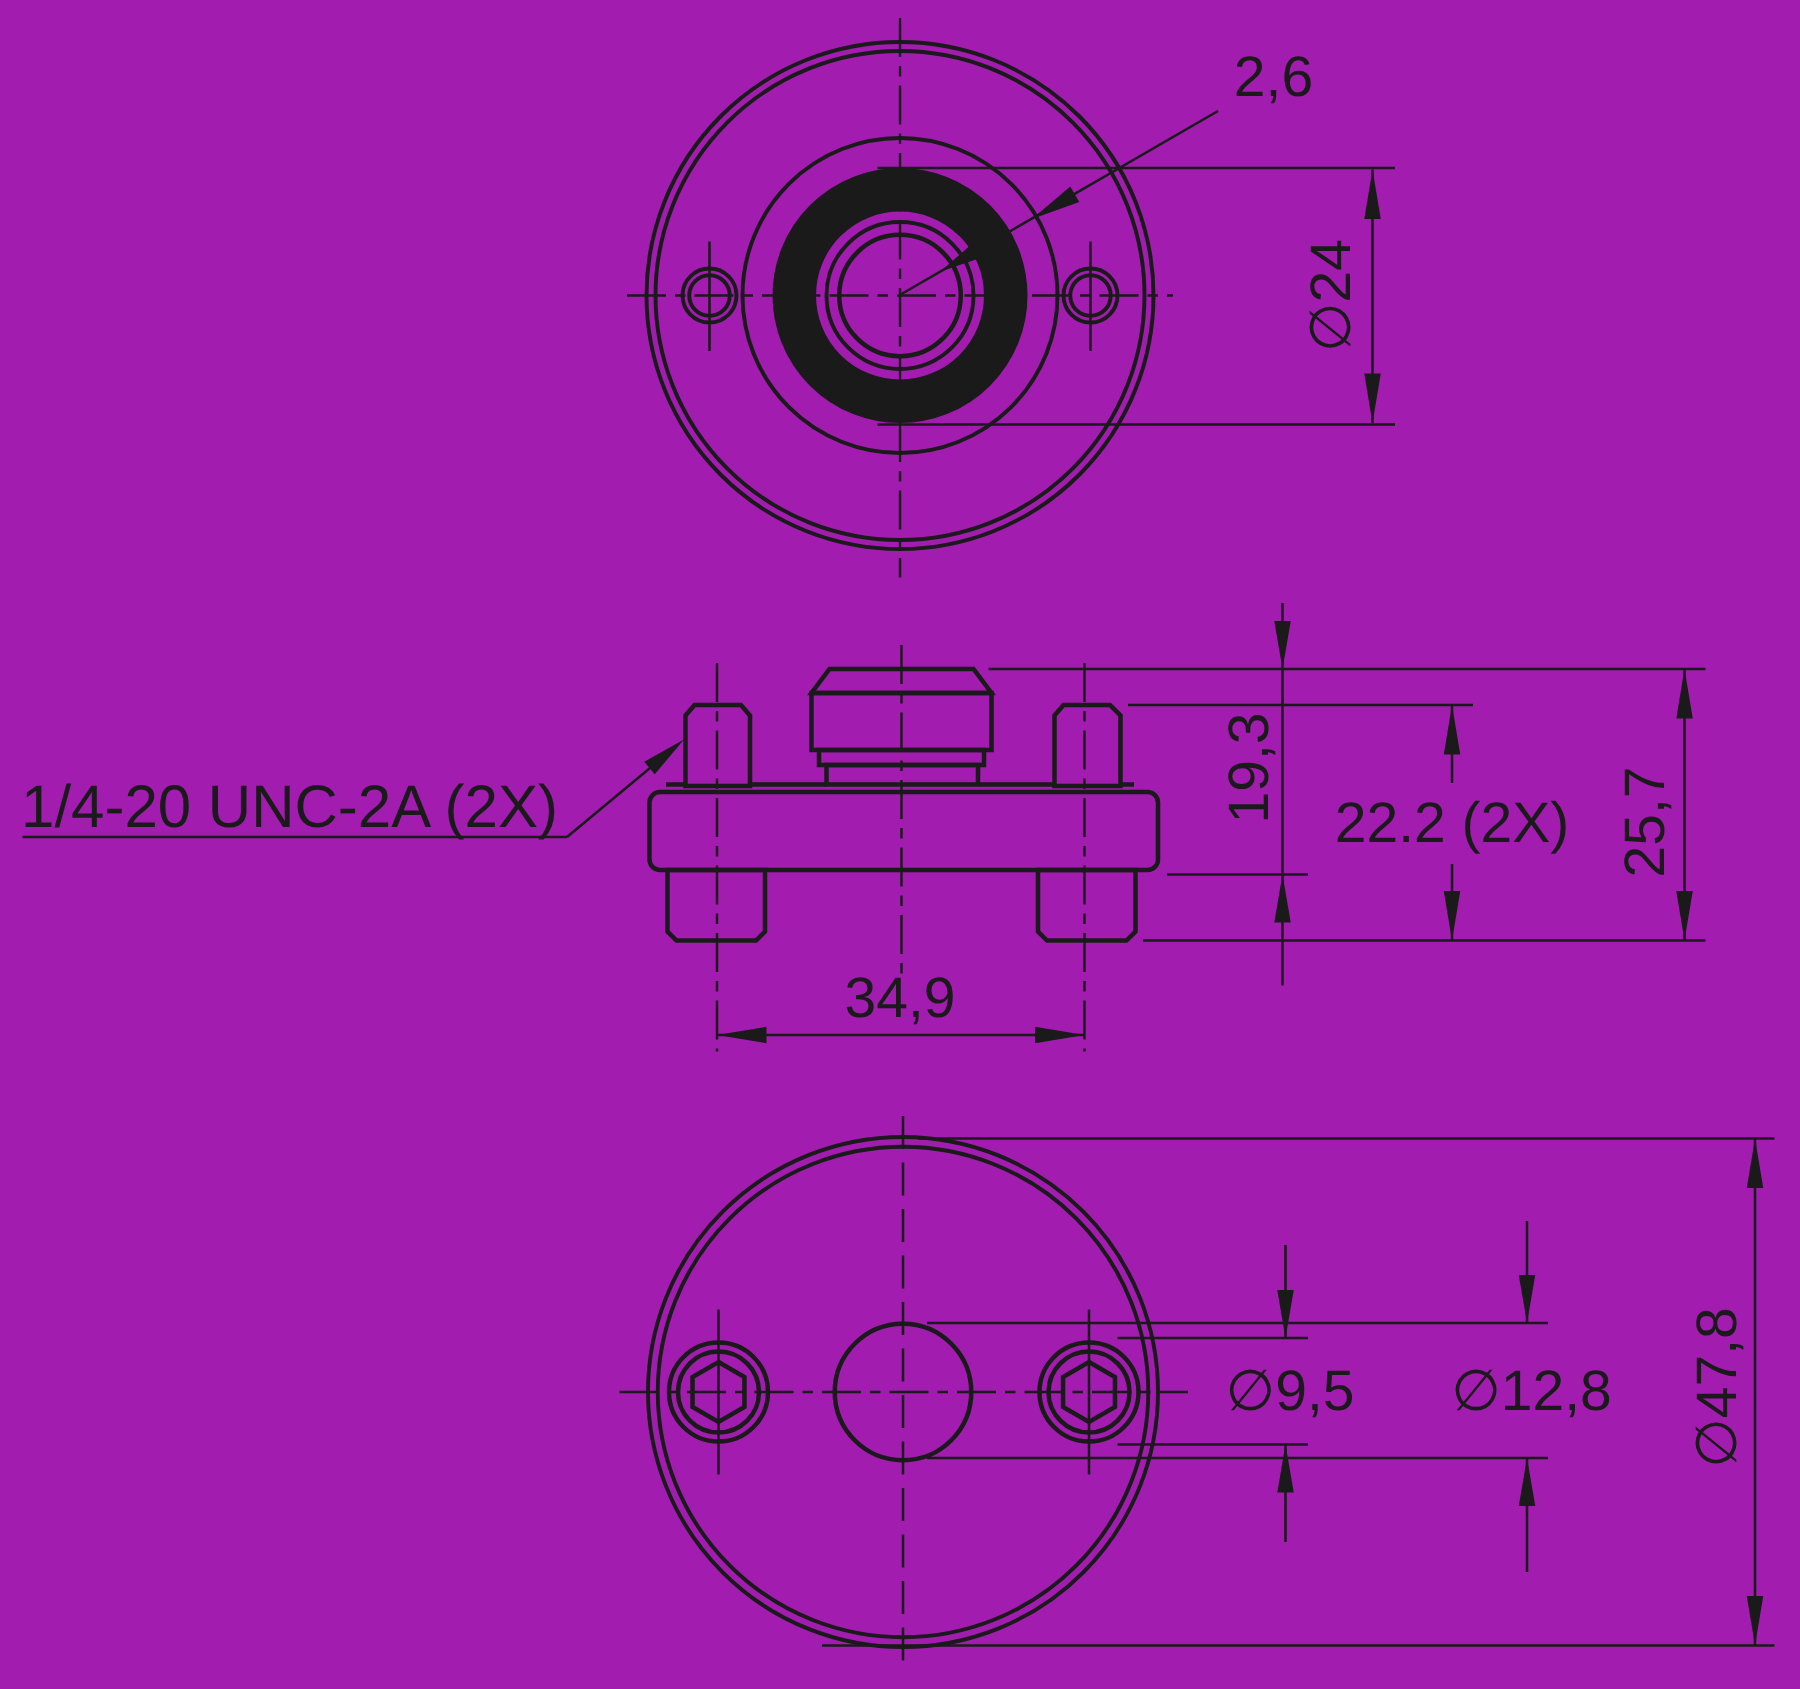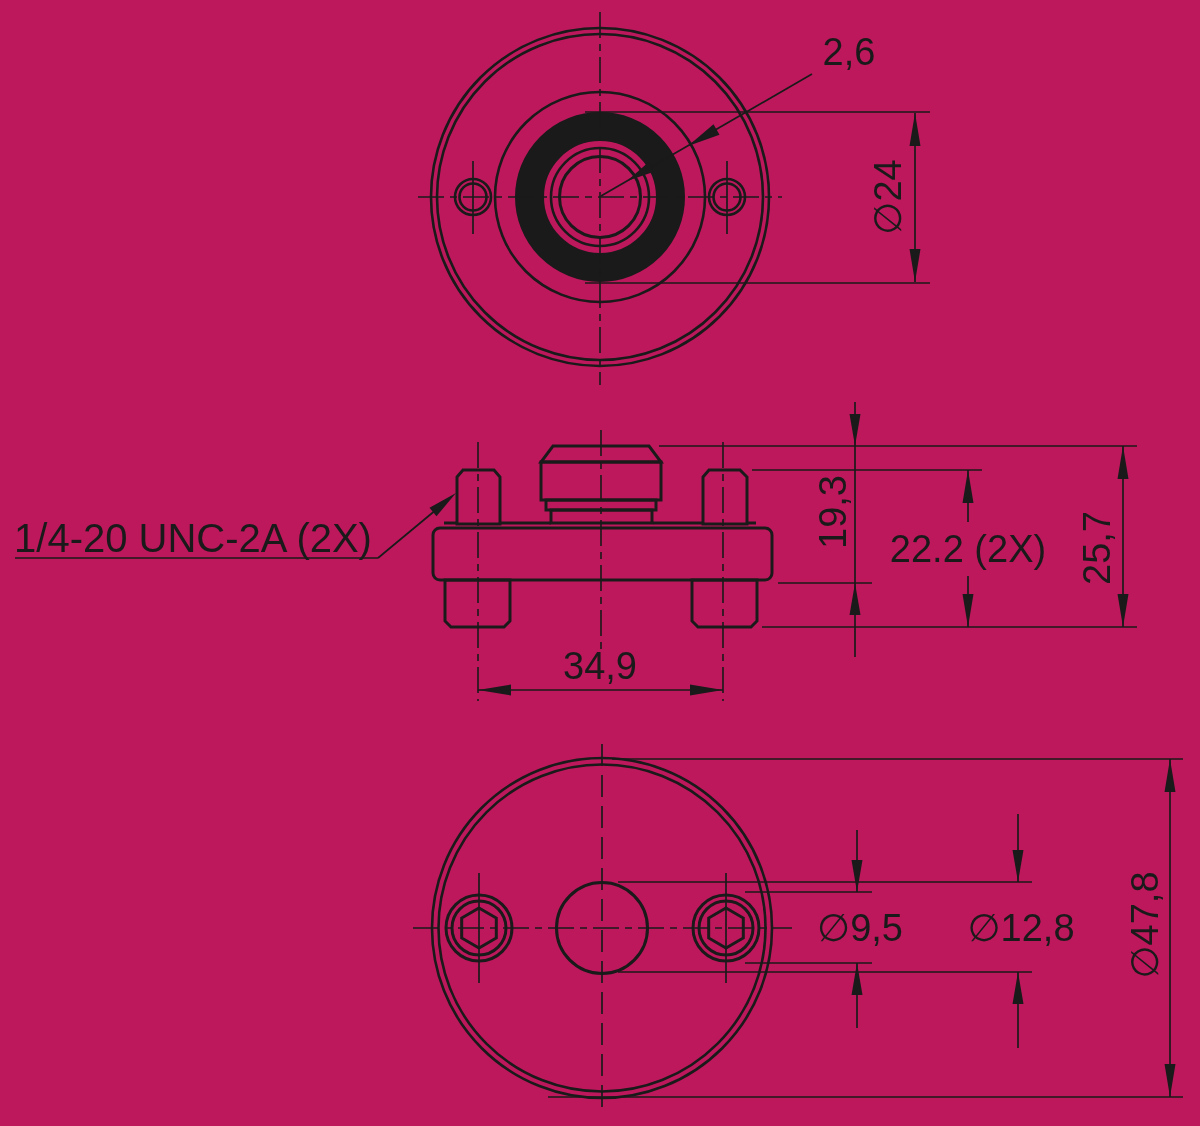--- a/index.html
+++ b/index.html
@@ -4,21 +4,21 @@
 <style>
   html, body {
     margin: 0;
     padding: 0;
     background: #ffffff;
   }
   .stage {
     position: relative;
     width: 1200px;
     height: 1126px;
-    background: #be185d;
+    background: #a21caf;
     font-family: "Liberation Sans", "DejaVu Sans", sans-serif;
   }
   svg { display: block; }
   text {
     fill: #1a1a1a;
     font-family: "Liberation Sans", "DejaVu Sans", sans-serif;
     font-size: 38px;
   }
   .lbl-big { font-size: 40px; }
   .outline  { stroke: #1a1a1a; stroke-width: 3;   fill: none; }

